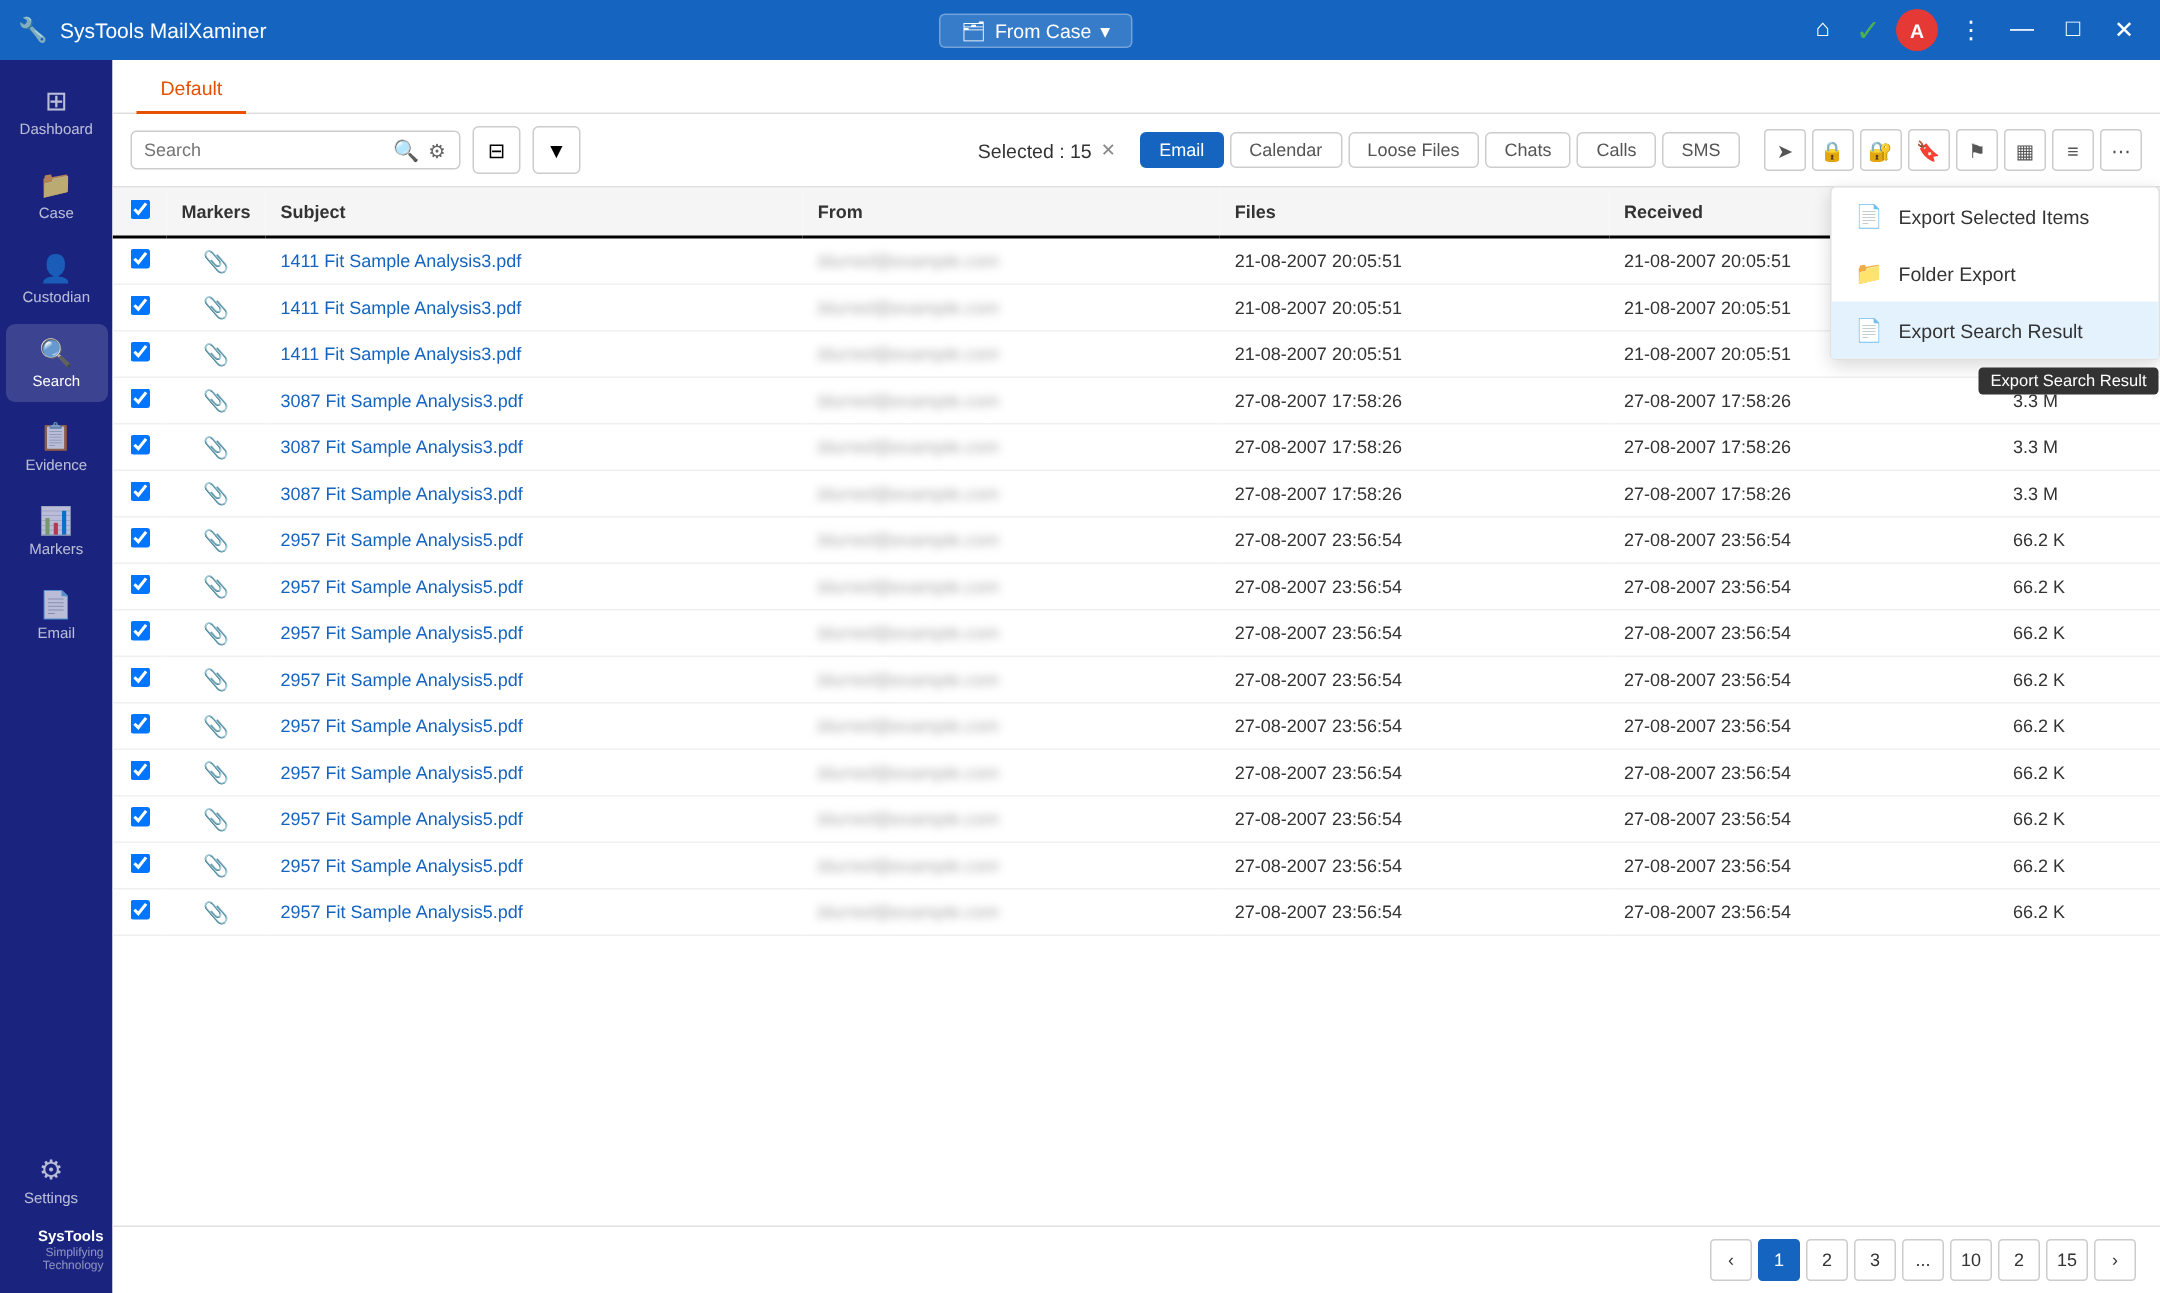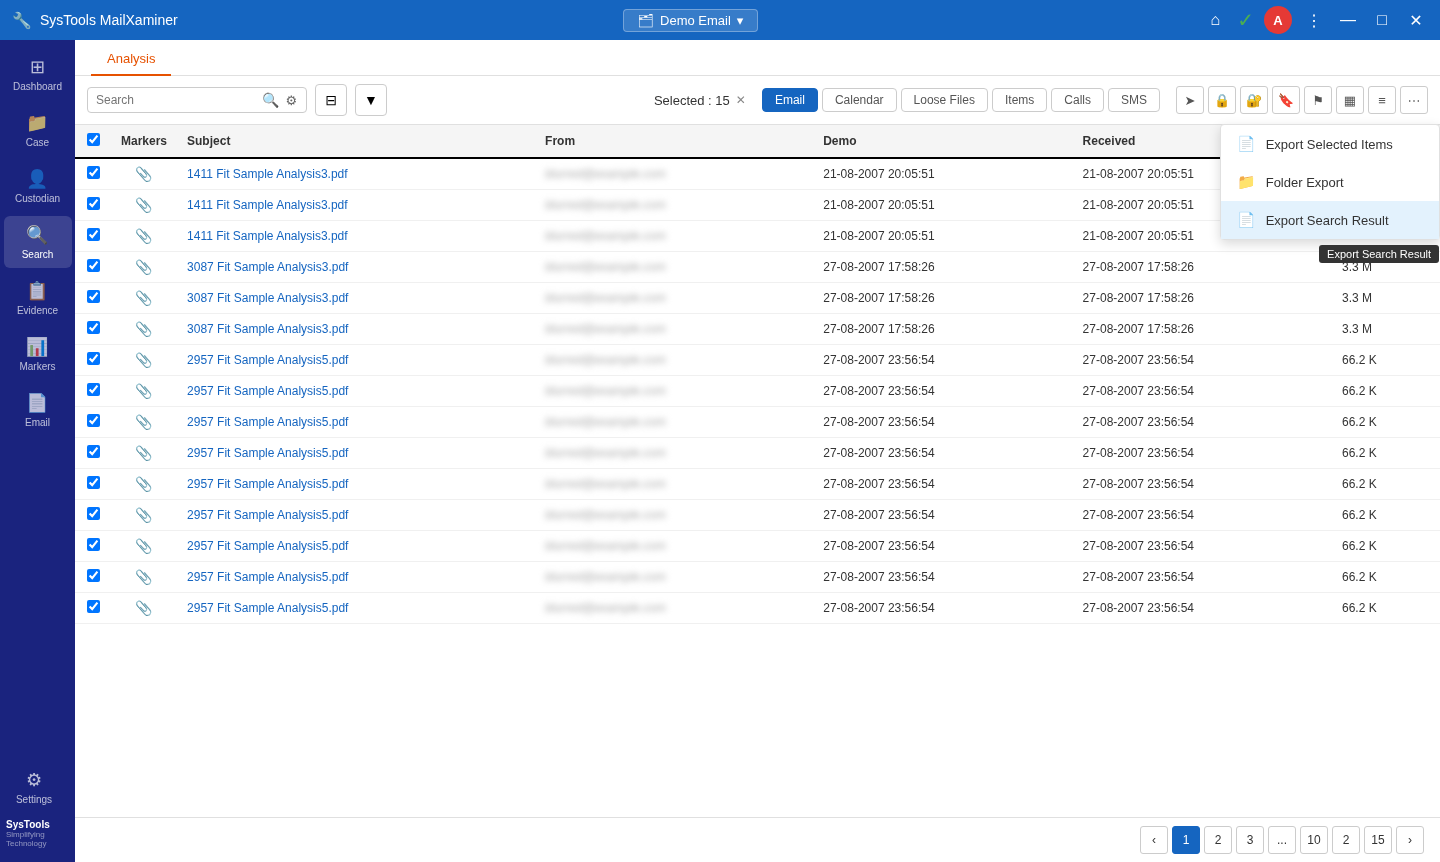--- a/index.html
+++ b/index.html
@@ -54,21 +54,21 @@
     .sidebar-item {
       display: flex; flex-direction: column; align-items: center;
       color: rgba(255,255,255,0.7); cursor: pointer;
       padding: 8px 4px; border-radius: 6px; width: 68px;
       gap: 3px; font-size: 10px; text-align: center;
     }
     .sidebar-item.active { color: white; background: rgba(255,255,255,0.15); }
     .sidebar-item.active .sidebar-icon { color: #42a5f5; }
     .sidebar-icon { font-size: 18px; }
     .sidebar-bottom { margin-top: auto; }
-    .systools-logo { color: rgba(255,255,255,0.6); font-size: 9px; text-align: left; padding: 6px; }
+    .systools-logo { color: rgba(255,255,255,0.6); font-size: 9px; text-align: right; padding: 6px; }
 
     
     .content { flex: 1; display: flex; flex-direction: column; background: white; overflow: hidden; }
 
     
     .tab-bar {
       padding: 0 16px;
       border-bottom: 1px solid #e0e0e0;
       display: flex; align-items: flex-end;
       height: 36px;
@@ -174,21 +174,21 @@
 <body>
 
 <div class="title-bar">
   <div class="title-bar-left">
     <span style="font-size:16px;">🔧</span>
     <span>SysTools MailXaminer</span>
   </div>
   <div class="title-bar-center">
     <button class="demo-case-btn">
       <span>🗂</span>
-      <span>Demo Email</span>
+      <span>From Case</span>
       <span>▾</span>
     </button>
   </div>
   <div class="title-bar-right">
     <span class="win-btn">⌂</span>
     <span class="check-circle">✓</span>
     <div class="avatar-circle">A</div>
     <span class="win-btn">⋮</span>
     <span class="win-btn">—</span>
     <span class="win-btn">□</span>
@@ -236,21 +236,21 @@
         <div style="font-weight:bold; color:white; font-size:10px;">SysTools</div>
         <div style="font-size:8px; color:rgba(255,255,255,0.5);">Simplifying Technology</div>
       </div>
     </div>
   </div>
 
   <div class="content">
 
     <div class="tab-bar">
       <div class="tab active">
-        <span>Analysis</span>
+        <span>Default</span>
       </div>
     </div>
 
     <div class="toolbar">
       <div class="search-box">
         <input class="search-input" type="text" placeholder="Search" style="">
         <span class="search-icon">🔍</span>
         <span class="settings-icon">⚙</span>
       </div>
 
@@ -263,21 +263,21 @@
 
       <div class="selected-info">
         <span>Selected : 15</span>
         <span class="selected-x">✕</span>
       </div>
 
       <div class="filter-tabs">
         <button class="filter-tab active">Email</button>
         <button class="filter-tab">Calendar</button>
         <button class="filter-tab">Loose Files</button>
-        <button class="filter-tab">Items</button>
+        <button class="filter-tab">Chats</button>
         <button class="filter-tab">Calls</button>
         <button class="filter-tab">SMS</button>
       </div>
 
       <div class="export-icons">
         <div class="export-icon-btn">➤</div>
         <div class="export-icon-btn">🔒</div>
         <div class="export-icon-btn">🔐</div>
         <div class="export-icon-btn">🔖</div>
         <div class="export-icon-btn">⚑</div>
@@ -306,21 +306,21 @@
     <div class="table-container">
       <table>
         <thead>
           <tr>
             <th class="checkbox-col">
               <input type="checkbox" checked="" style="">
             </th>
             <th>Markers</th>
             <th>Subject</th>
             <th>From</th>
-            <th>Demo</th>
+            <th>Files</th>
             <th>Received</th>
             <th></th>
           </tr>
         </thead>
         <tbody id="table-body">
         <tr>
     <td class="checkbox-col">
       <input type="checkbox" checked="" style="">
     </td>
     <td class="marker-col">

